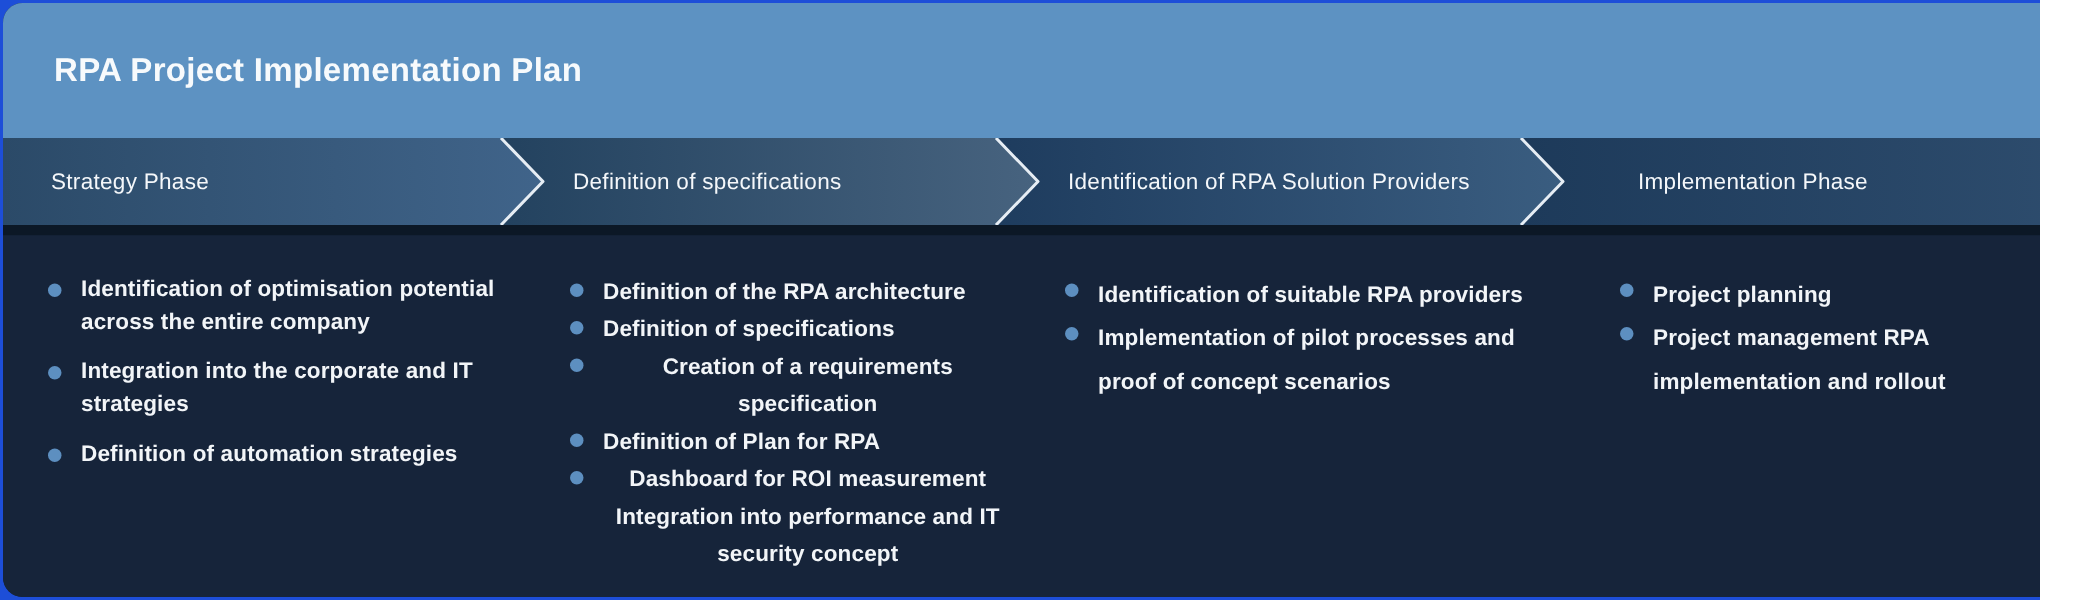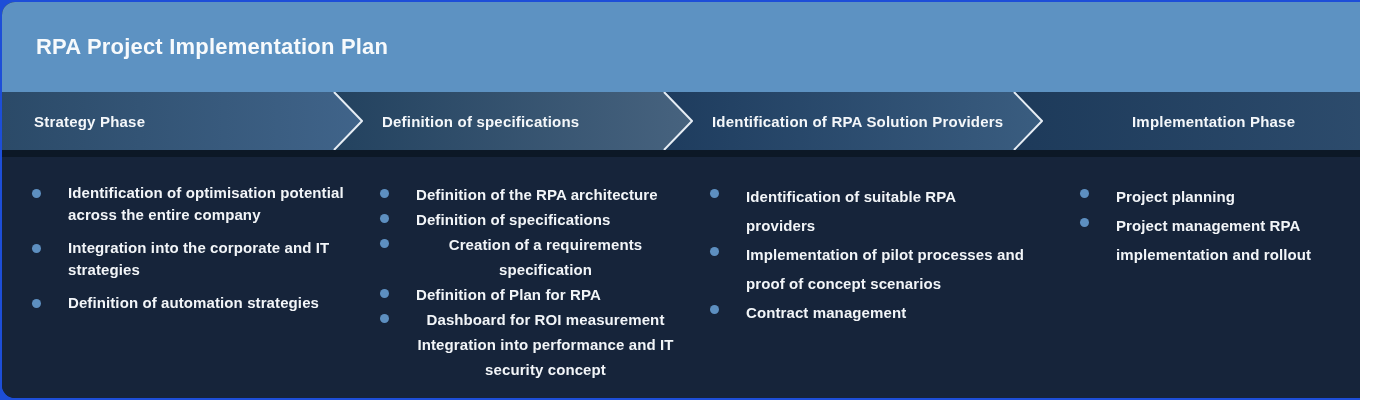--- a/index.html
+++ b/index.html
@@ -20,34 +20,34 @@
   .title{
     margin-left:34px;color:#f7fafc;font-size:22px;font-weight:bold;
     letter-spacing:.2px;
   }
   
   .band{position:absolute;left:0;top:90px;width:100%;height:58px;}
   .band svg{display:block;}
   .band-labels{position:absolute;left:0;top:0;width:100%;height:58px;}
   .phase-label{
     position:absolute;top:0;height:58px;display:flex;align-items:center;
-    color:#f4f7fa;font-size:15px;font-weight:bold;letter-spacing:.2px;
+    color:#f4f7fa;font-size:15px;font-weight:normal;letter-spacing:.2px;
     white-space:nowrap;
   }
-  .pl0{left:32px;} .pl1{left:380px;} .pl2{left:710px;} .pl3{left:1130px;}
+  .pl0{left:32px;} .pl1{left:380px;} .pl2{left:710px;} .pl3{left:1090px;}
   
   .band-gap{position:absolute;left:0;top:148px;width:100%;height:7px;background:#0c1826;}
   
   .content{position:absolute;left:0;top:155px;width:100%;height:241px;background:#16243a;}
   .col{position:absolute;top:25px;}
   .col0{left:30px;width:315px;}
   .col1{left:378px;width:295px;text-align:center;}
   .col2{left:708px;width:315px;}
   .col3{left:1078px;width:252px;}
-  .item{display:flex;gap:27px;align-items:flex-start;}
+  .item{display:flex;gap:13px;align-items:flex-start;}
   .col0 .item{margin-bottom:11px;}
   .col0 .itext{line-height:22px;}
   .col1 .item{margin-bottom:0;}
   .col1 .itext{line-height:25px;}
   .col2 .item,.col3 .item{margin-bottom:0;}
   .col2 .itext,.col3 .itext{line-height:29px;}
   .dot{
     flex:none;width:9px;height:9px;border-radius:50%;
     background:#5d8fc0;margin-top:7px;
   }
@@ -142,24 +142,20 @@
         </div>
       <div class="col col2">
           <div class="item">
             <span class="dot"></span>
             <span class="itext">Identification of suitable RPA providers</span>
           </div>
           <div class="item">
             <span class="dot"></span>
             <span class="itext">Implementation of pilot processes and proof of concept scenarios</span>
           </div>
-          <div class="item">
-            <span class="dot"></span>
-            <span class="itext">Contract management</span>
-          </div>
         </div>
       <div class="col col3">
           <div class="item">
             <span class="dot"></span>
             <span class="itext">Project planning</span>
           </div>
           <div class="item">
             <span class="dot"></span>
             <span class="itext">Project management RPA implementation and rollout</span>
           </div>

